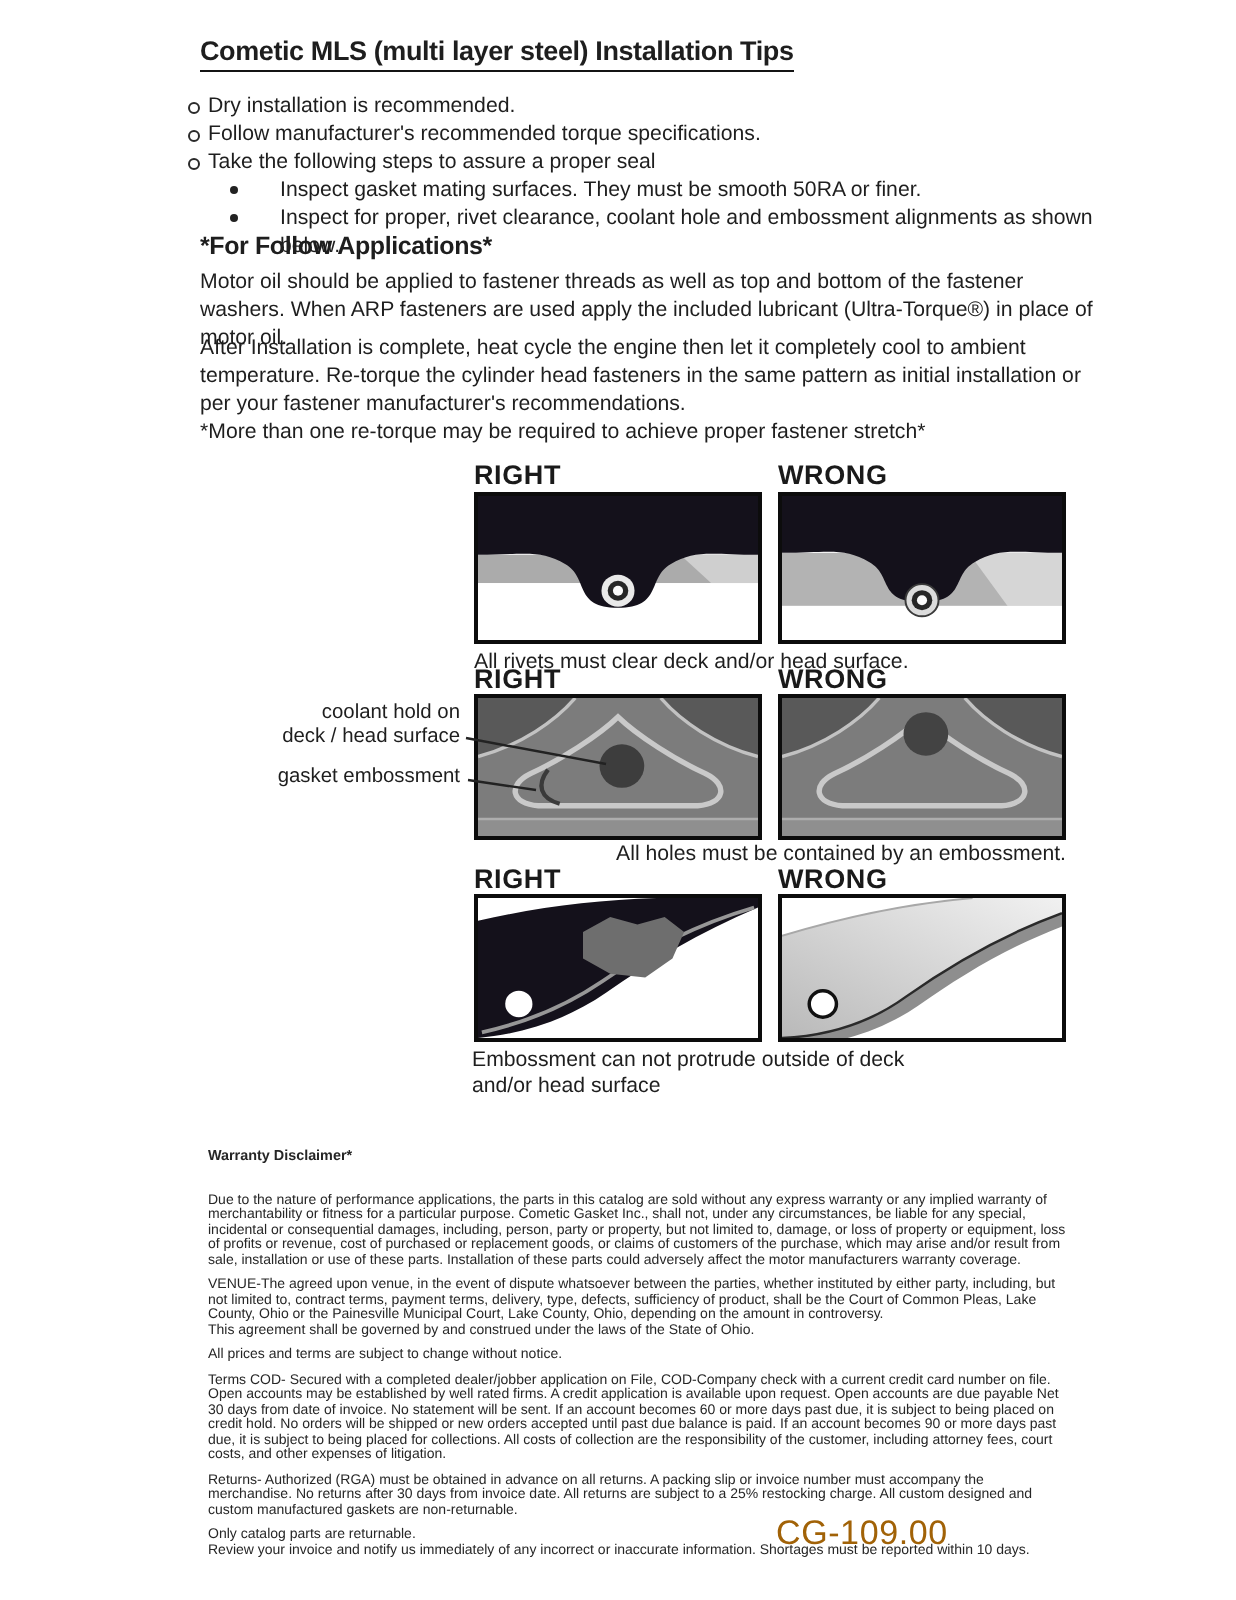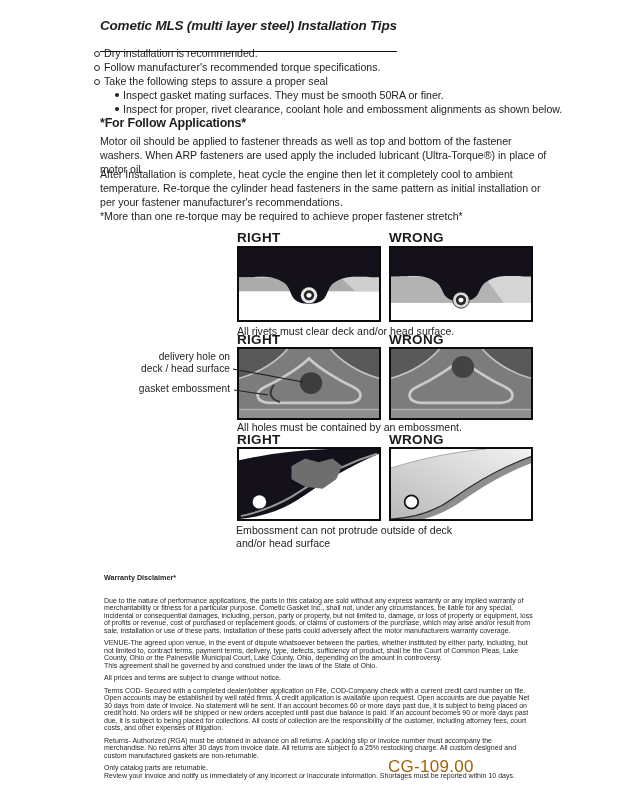--- a/index.html
+++ b/index.html
@@ -1,25 +1,25 @@
 <!DOCTYPE html>
 <html><head>
 <meta charset="utf-8">
 <style>
   html,body{margin:0;padding:0;background:#fff;}
   .page{position:relative;width:618px;height:800px;background:#ffffff;overflow:hidden;
         font-family:"Liberation Sans",sans-serif;color:#1e1e1e;}
   .abs{position:absolute;}
   .title{left:100px;top:18px;font-size:13.5px;font-weight:bold;letter-spacing:-0.2px;
-         border-bottom:1.8px solid #141414;padding-bottom:18px;white-space:nowrap;font-style:italic;}
+         border-bottom:1.8px solid #141414;padding-bottom:2px;white-space:nowrap;}
   .bullets{left:94px;top:46px;font-size:10.6px;line-height:14px;width:470px;}
   .brow{display:flex;align-items:flex-start;}
   .b-ring{flex:0 0 auto;width:4px;height:4px;border:1px solid #2a2a2a;border-radius:50%;margin:4.5px 4px 0 0;}
   .b-dot{flex:0 0 auto;width:4px;height:4px;background:#222;border-radius:50%;margin:5px 4px 0 0;}
-  .sub{margin-left:21px;}
+  .sub{margin-left:21px;gap:17px;}
   .h2{left:100px;top:116px;font-size:12.5px;font-weight:bold;letter-spacing:-0.2px;}
   .para{left:100px;font-size:10.6px;line-height:14px;width:455px;}
   .p1{top:134px;} .p2{top:167px;} .p3{top:209px;width:470px;}
   .figheader{width:144px;text-align:left;font-size:13.5px;font-weight:600;letter-spacing:0.3px;color:#1a1a1a;}
   .figbox{width:144px;border:2px solid #0c0c0c;box-sizing:border-box;background:#fff;line-height:0;}
   .cap{font-size:10.6px;line-height:12.5px;color:#1e1e1e;}
   .callout{font-size:10.2px;line-height:12px;text-align:right;color:#1e1e1e;}
   .warranty{left:104px;top:574px;width:430px;font-size:7px;line-height:7.5px;color:#262626;}
   .warranty .whead{font-weight:bold;font-size:7.2px;margin-bottom:15px;}
   .warranty .wp{margin-bottom:5px;}
@@ -89,21 +89,21 @@
       <circle cx="72" cy="55" r="5.3" fill="#262626"></circle>
       <circle cx="72" cy="55" r="2.6" fill="#fafafa"></circle>
     </svg>
   </div>
   <div class="abs cap" style="left:237px;top:325px;width:300px;">All rivets must clear deck and/or head surface.</div>
 
   <div class="abs figheader" style="left:237px;top:332px;">RIGHT</div>
   <div class="abs figheader" style="left:389px;top:332px;">WRONG</div>
 
   <div class="abs callout" style="left:108px;top:351px;width:122px;">
-    <div>delivery hole on</div>
+    <div>coolant hold on</div>
     <div>deck / head surface</div>
   </div>
   <div class="abs callout" style="left:62px;top:383px;width:168px;">gasket embossment</div>
 
   <div class="abs figbox" style="left:237px;top:347px;height:73px;">
     <svg width="140" height="69" viewBox="0 0 144 73" preserveAspectRatio="none">
       <rect width="144" height="73" fill="#7c7c7c"></rect>
       <path d="M0,0 H50 C40,12 22,25 0,31 Z" fill="#595959"></path>
       <path d="M144,0 H94 C104,12 122,25 144,31 Z" fill="#595959"></path>
       <path d="M50,0 C40,12 22,25 0,31" stroke="#c2c2c2" stroke-width="1.8" fill="none"></path>
@@ -121,21 +121,21 @@
       <path d="M0,0 H50 C40,12 22,25 0,31 Z" fill="#595959"></path>
       <path d="M144,0 H94 C104,12 122,25 144,31 Z" fill="#595959"></path>
       <path d="M50,0 C40,12 22,25 0,31" stroke="#c2c2c2" stroke-width="1.8" fill="none"></path>
       <path d="M94,0 C104,12 122,25 144,31" stroke="#c2c2c2" stroke-width="1.8" fill="none"></path>
       <rect y="64" width="144" height="9" fill="#8f8f8f"></rect>
       <line x1="0" y1="64" x2="144" y2="64" stroke="#adadad" stroke-width="1.4"></line>
       <path d="M72,10 C82,20 102,33 117,40 C129,46 127,56 113,57 L31,57 C17,56 15,46 27,40 C42,33 62,20 72,10 Z" fill="none" stroke="#c9c9c9" stroke-width="2.8"></path>
       <circle cx="74" cy="19" r="11.5" fill="#434343"></circle>
     </svg>
   </div>
-  <div class="abs cap" style="left:237px;top:421px;width:296px;text-align:left;">All holes must be contained by an embossment.</div>
+  <div class="abs cap" style="left:237px;top:421px;width:296px;text-align:right;">All holes must be contained by an embossment.</div>
 
   <div class="abs figheader" style="left:237px;top:432px;">RIGHT</div>
   <div class="abs figheader" style="left:389px;top:432px;">WRONG</div>
 
   <div class="abs figbox" style="left:237px;top:447px;height:74px;">
     <svg width="140" height="70" viewBox="0 0 144 74" preserveAspectRatio="none">
       <rect width="144" height="74" fill="#ffffff"></rect>
       <path d="M0,12 C30,5 60,1 92,0 L144,0 L144,5 C114,18 88,34 66,50 C45,65 22,72 0,74 Z" fill="#14111b"></path>
       <path d="M2,71 C24,66 44,58 64,44 C88,27 112,14 142,5" stroke="#979797" stroke-width="2" fill="none"></path>
       <polygon points="54,18 68,10 82,14 96,10 106,18 100,32 86,42 68,40 54,32" fill="#6e6e6e"></polygon>

